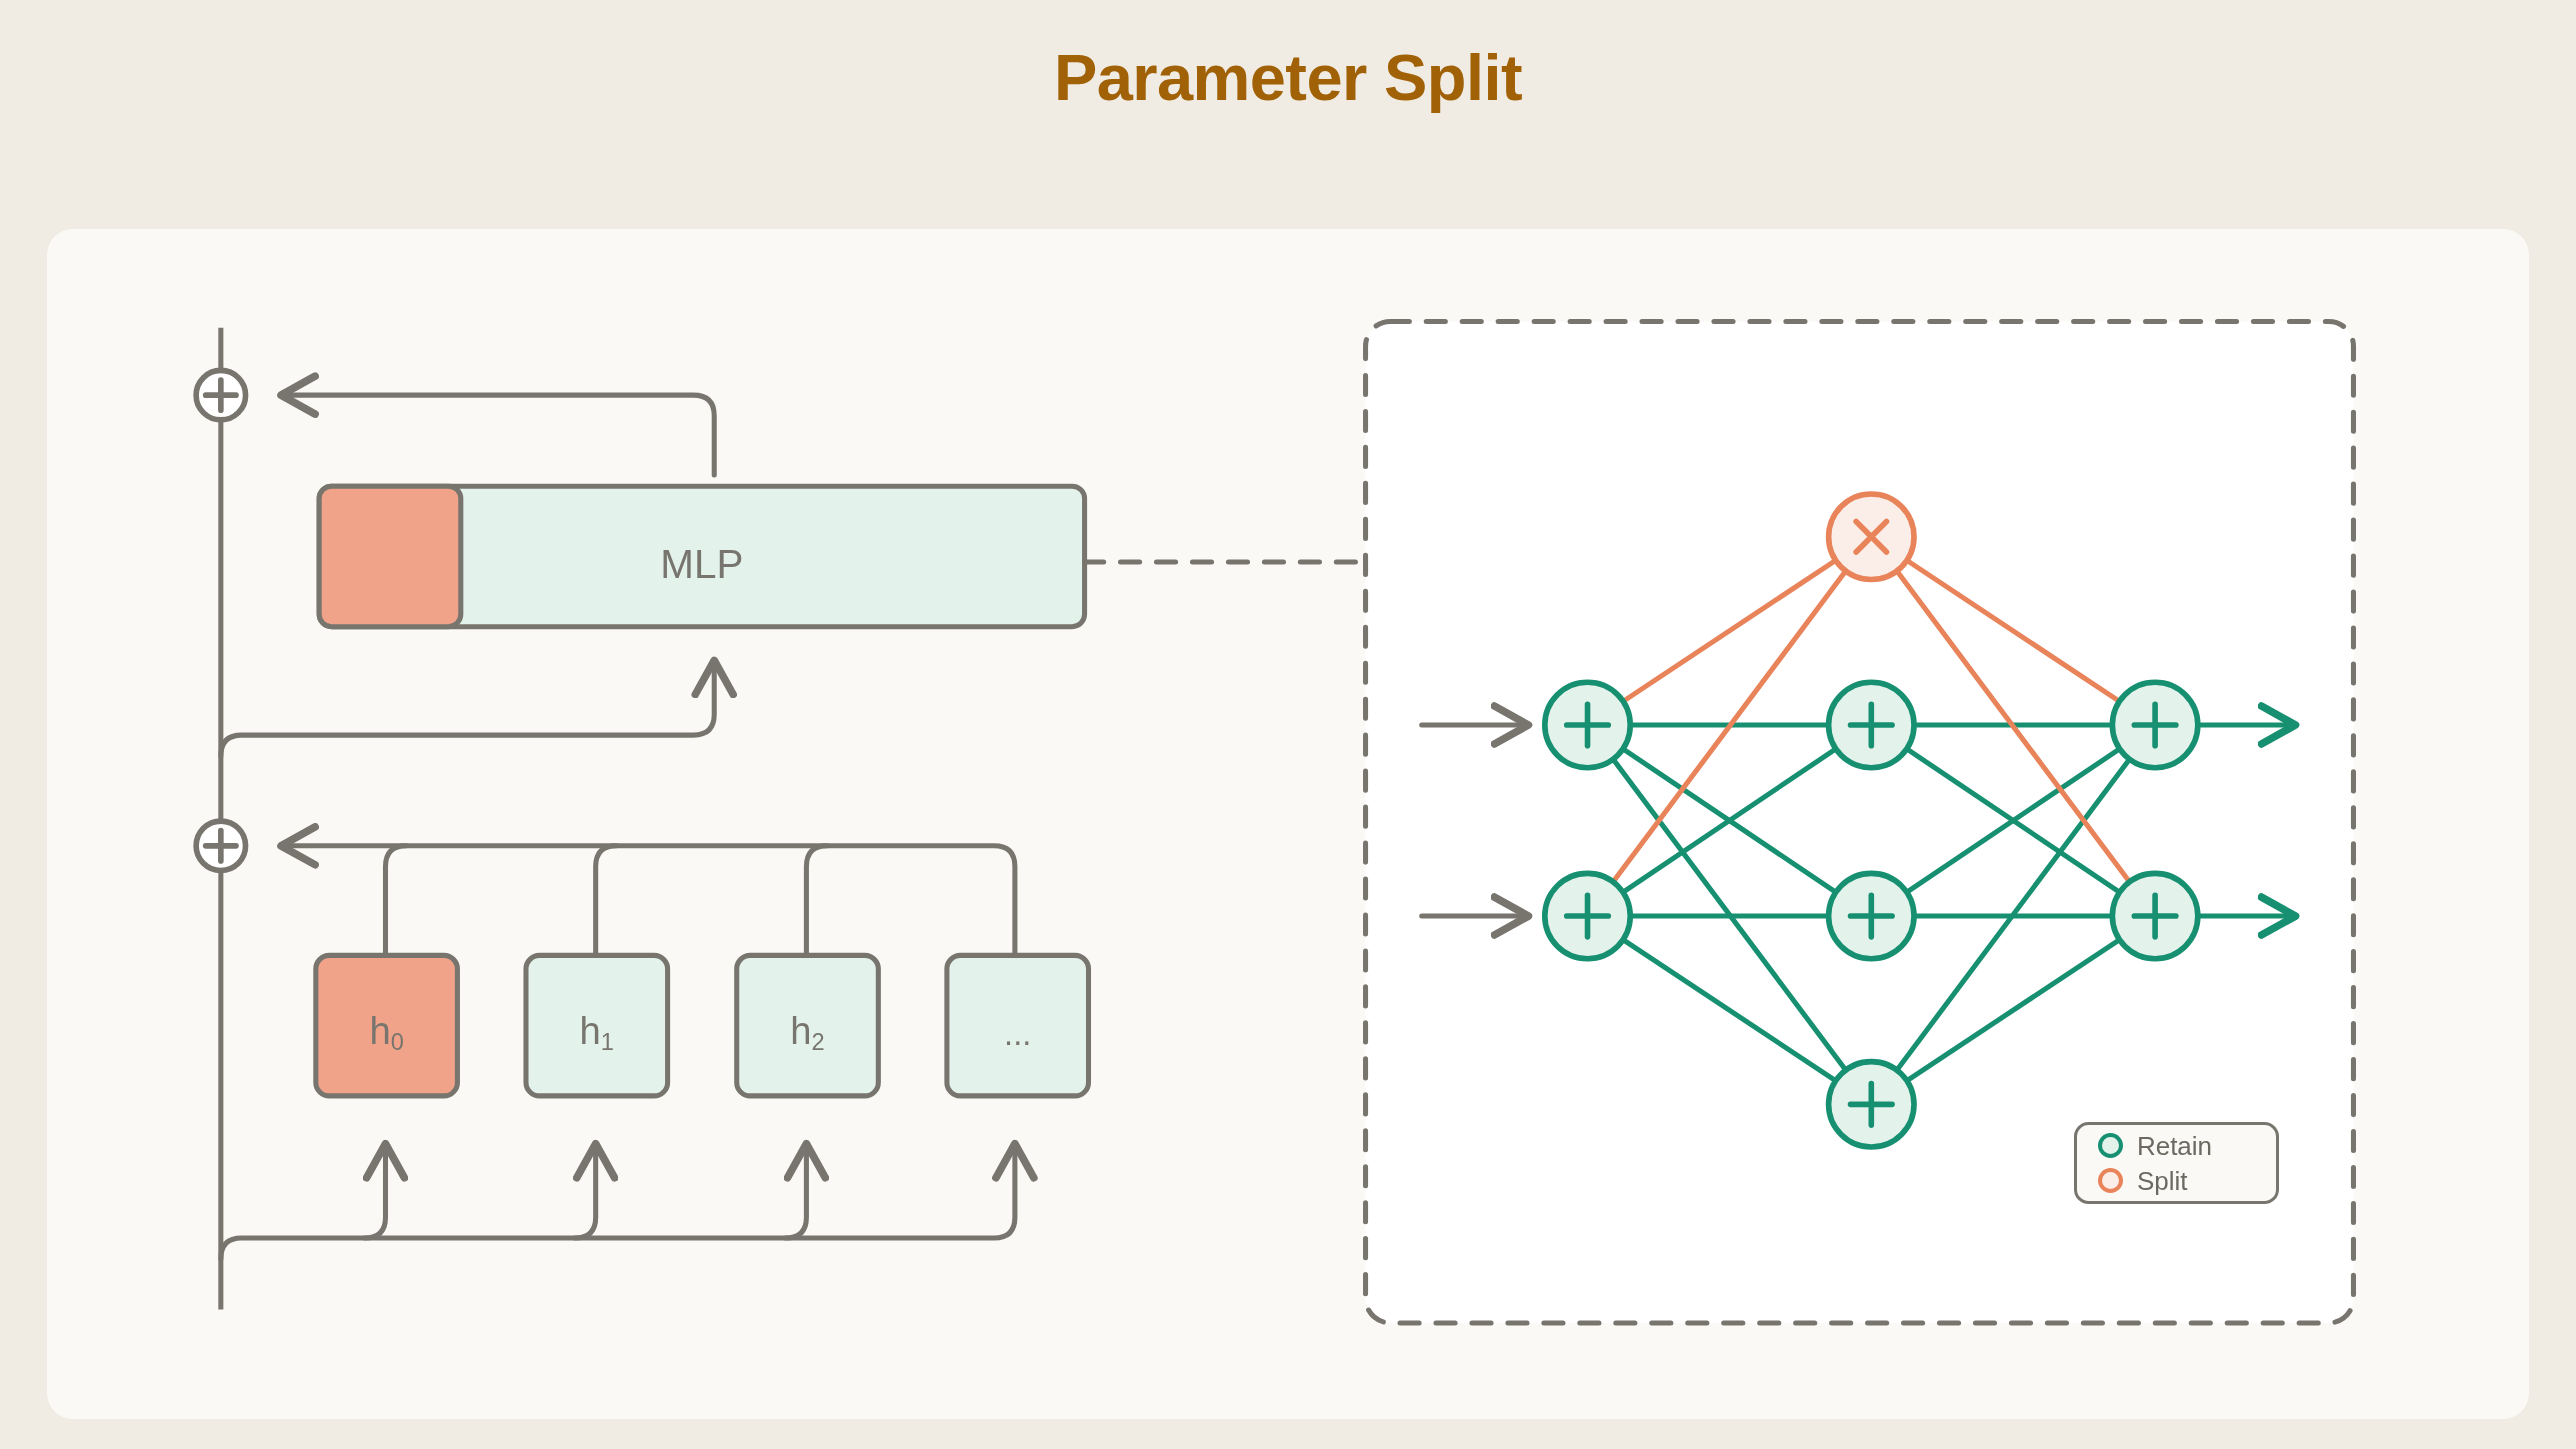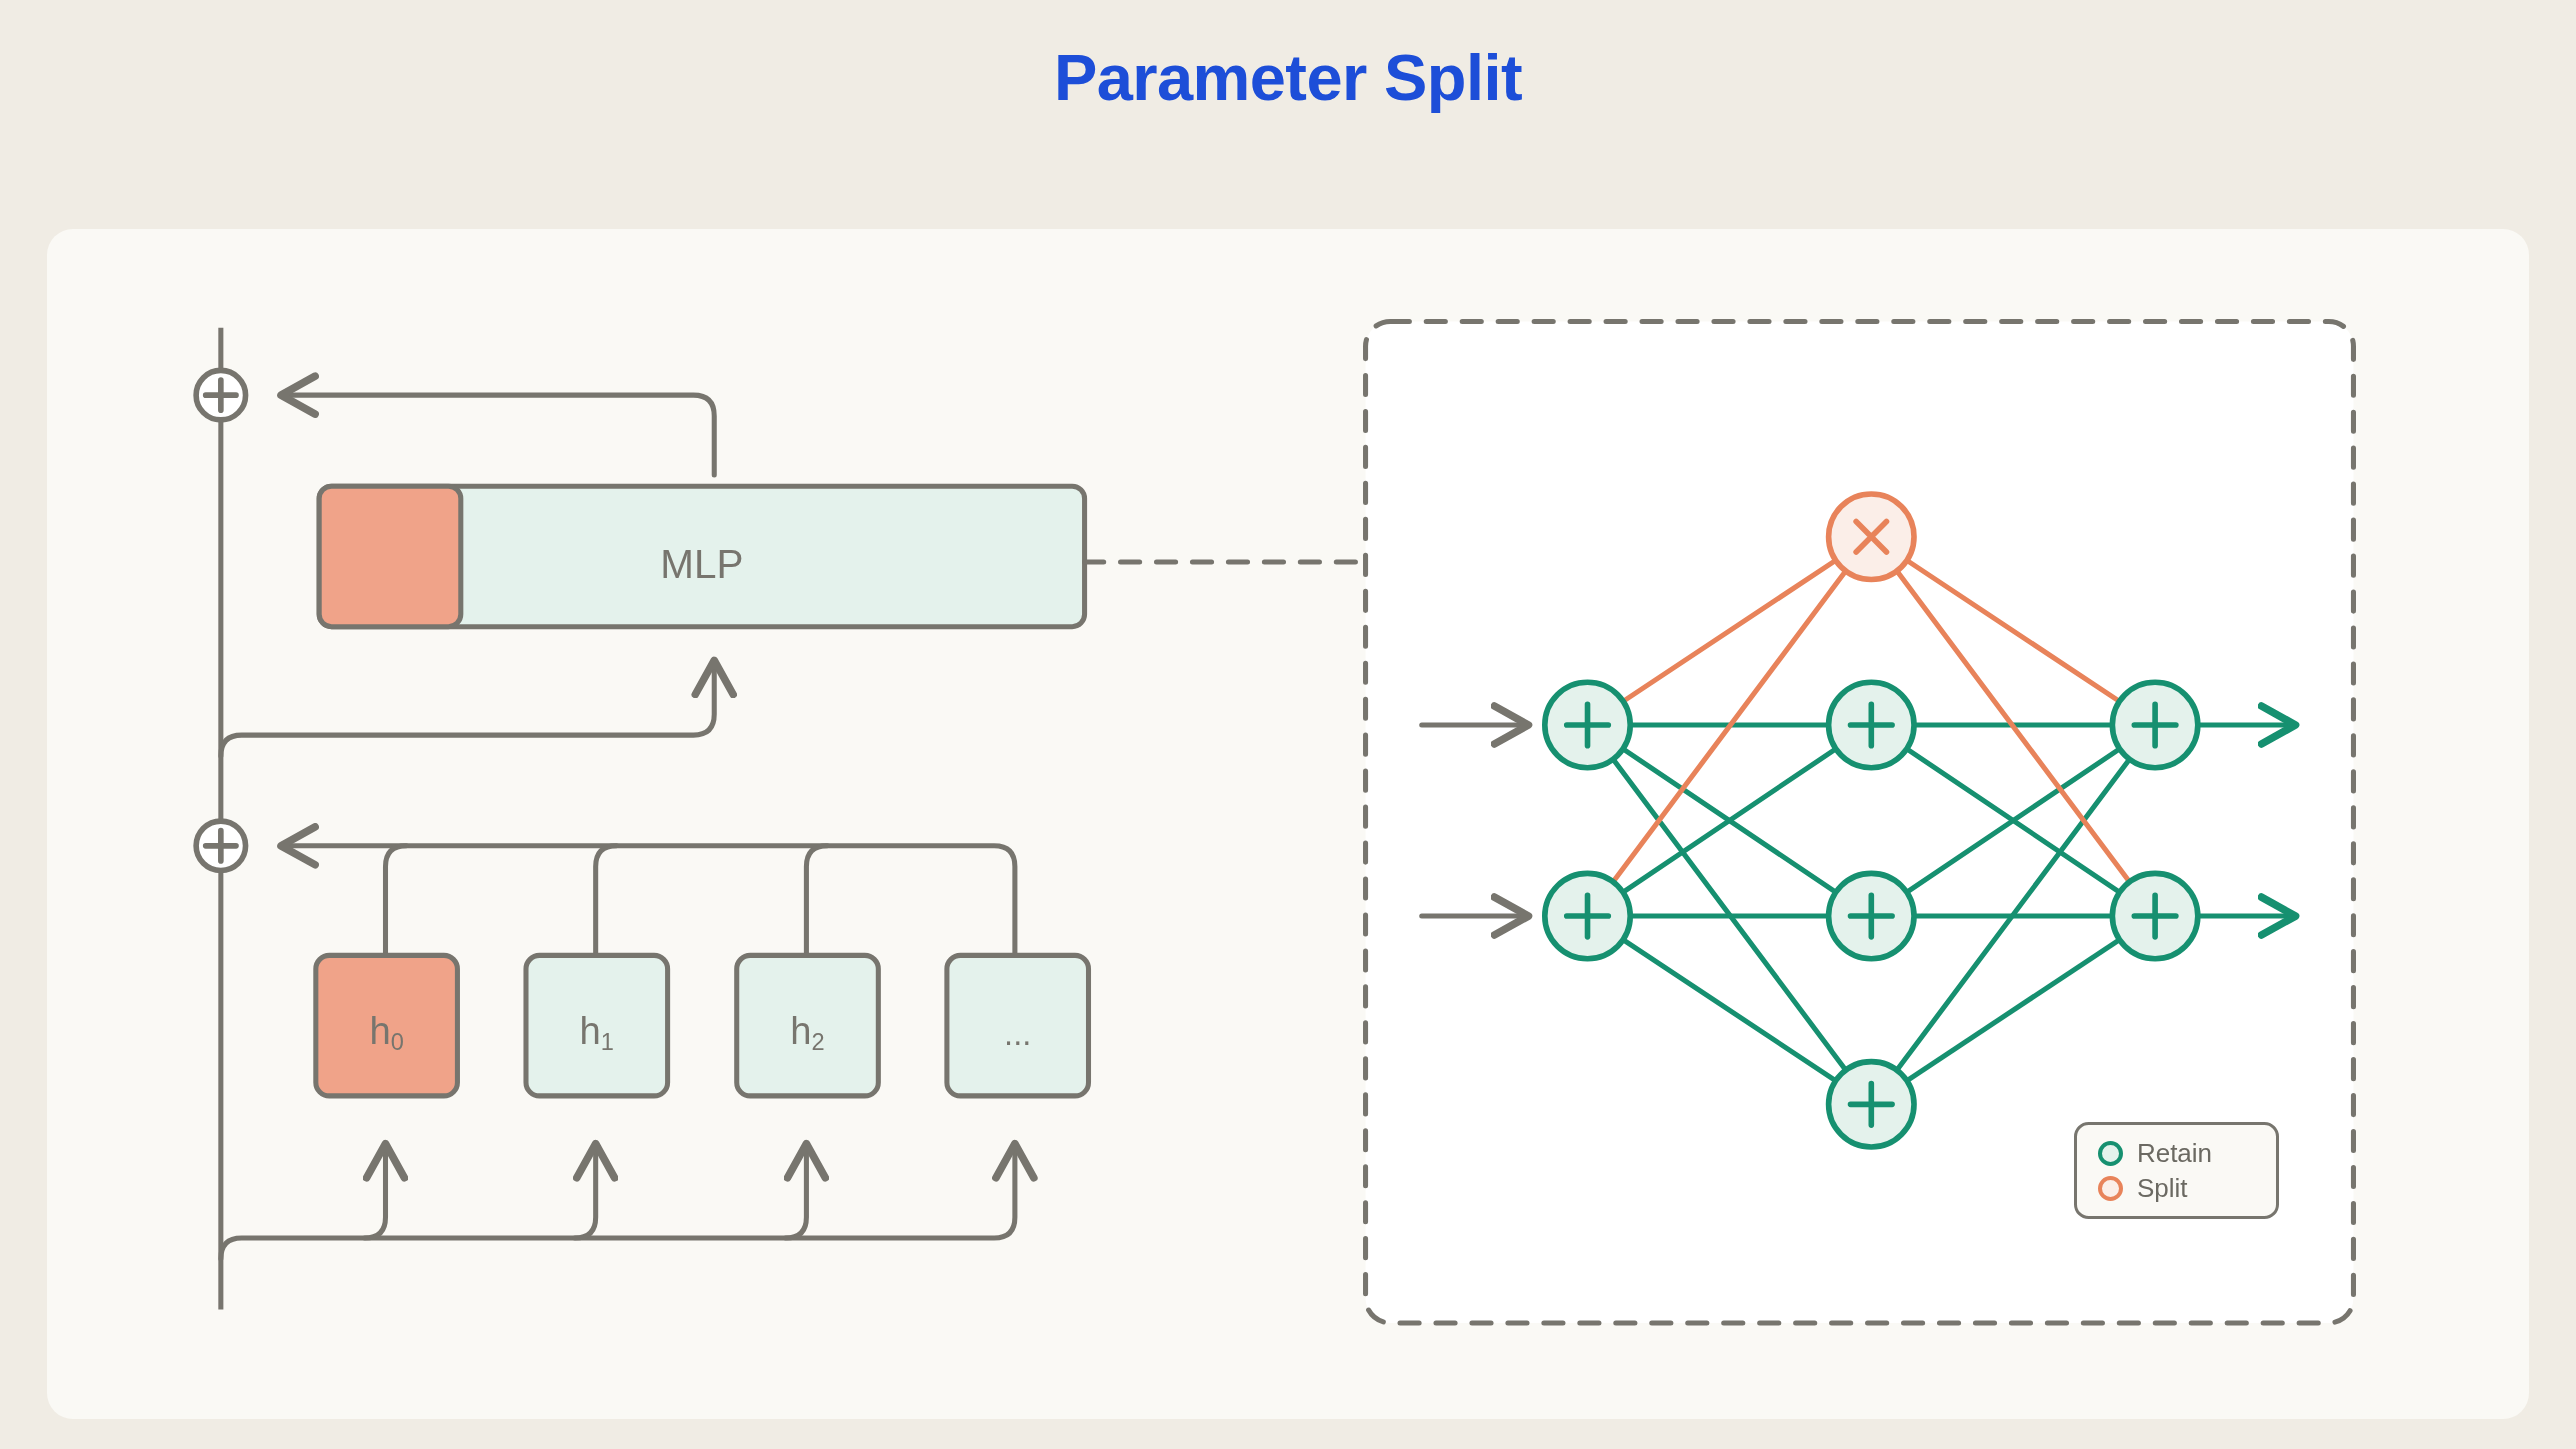--- a/index.html
+++ b/index.html
@@ -16,21 +16,21 @@
     position: relative;
   }
   #page-title {
     position: absolute;
     top: 40px;
     left: 0;
     width: 100%;
     text-align: center;
     font-size: 65px;
     font-weight: bold;
-    color: #1d4ed8;
+    color: #a16207;
     letter-spacing: -0.6px;
     line-height: 1.18;
   }
   #card {
     position: absolute;
     left: 47px;
     top: 229px;
     width: 2482px;
     height: 1190px;
     background: #faf9f5;
@@ -41,21 +41,21 @@
     left: 0;
     top: 0;
     width: 2576px;
     height: 1450px;
   }
   .legend-box {
     position: absolute;
     left: 2074px;
     top: 1122px;
     width: 205px;
-    height: 97px;
+    height: 82px;
     background: #faf9f5;
     border: 3.9px solid #77756e;
     border-radius: 14.6px;
     box-sizing: border-box;
     display: flex;
     flex-direction: column;
     justify-content: center;
     gap: 9px;
     padding-left: 21.4px;
   }

